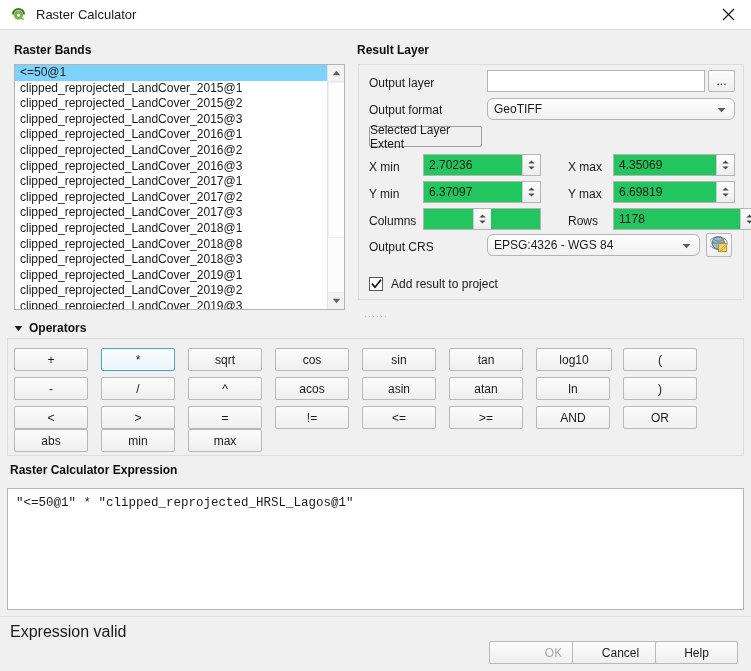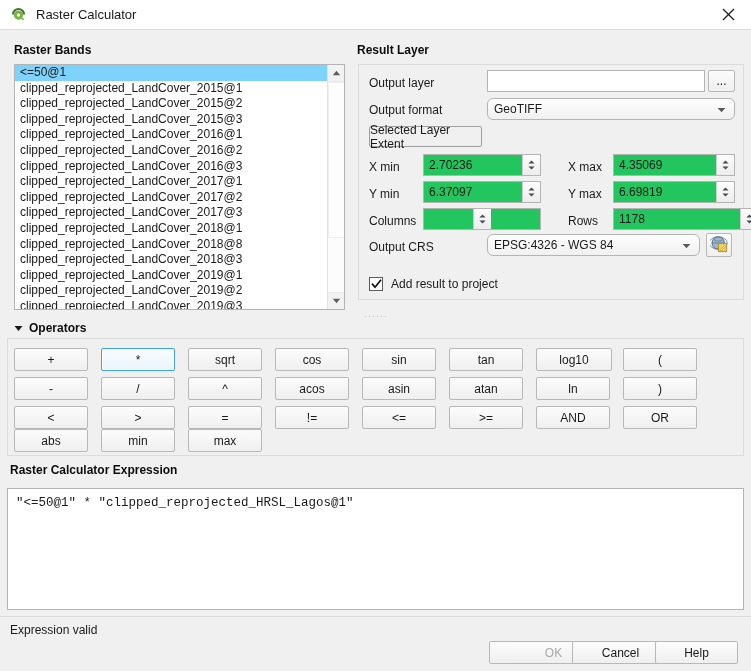--- a/index.html
+++ b/index.html
@@ -235,21 +235,21 @@
     font-size: 12.5px;
     color: #1a1a1a;
     padding: 6px 8px;
     white-space: pre-wrap;
     overflow: hidden;
     line-height: 16px;
   }
   #status-text {
     position: absolute;
     left: 10px; top: 623px;
-    font-size: 12px; color: #1a1a1a;
+    font-size: 16px; color: #1a1a1a;
   }
   #bottom-sep {
     position: absolute;
     left: 0; top: 616px; width: 751px; height: 1px;
     background: #dcdcdc;
   }
 </style>
 </head>
 <body>
 

